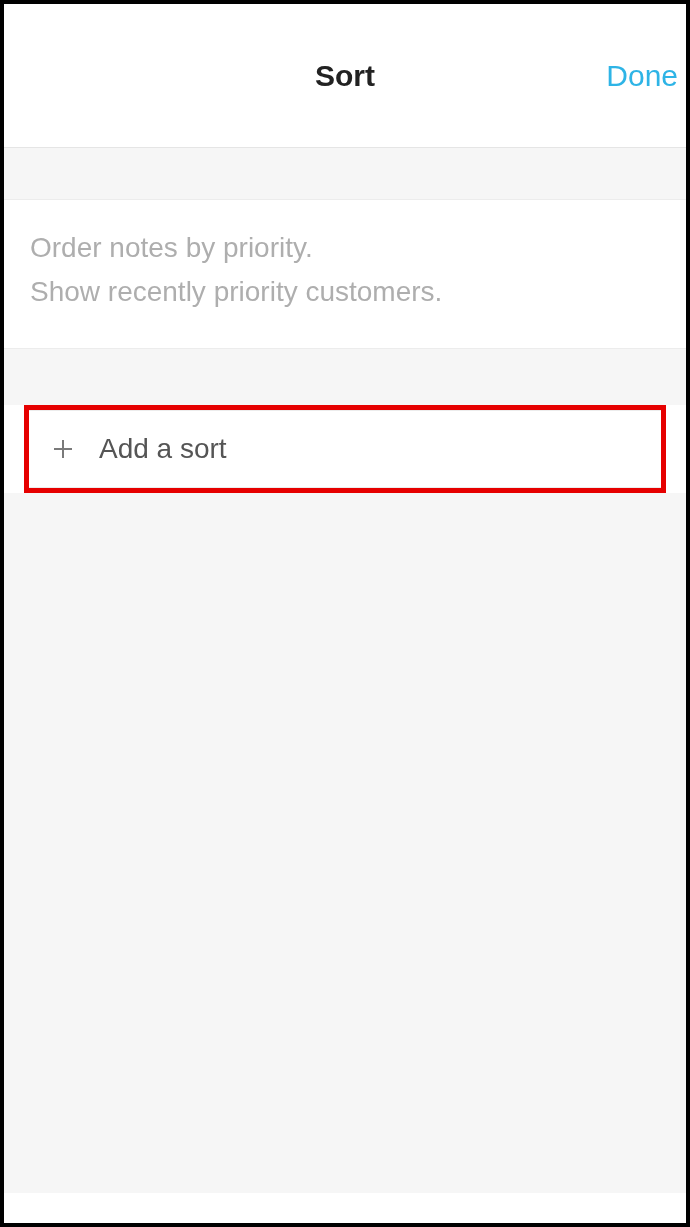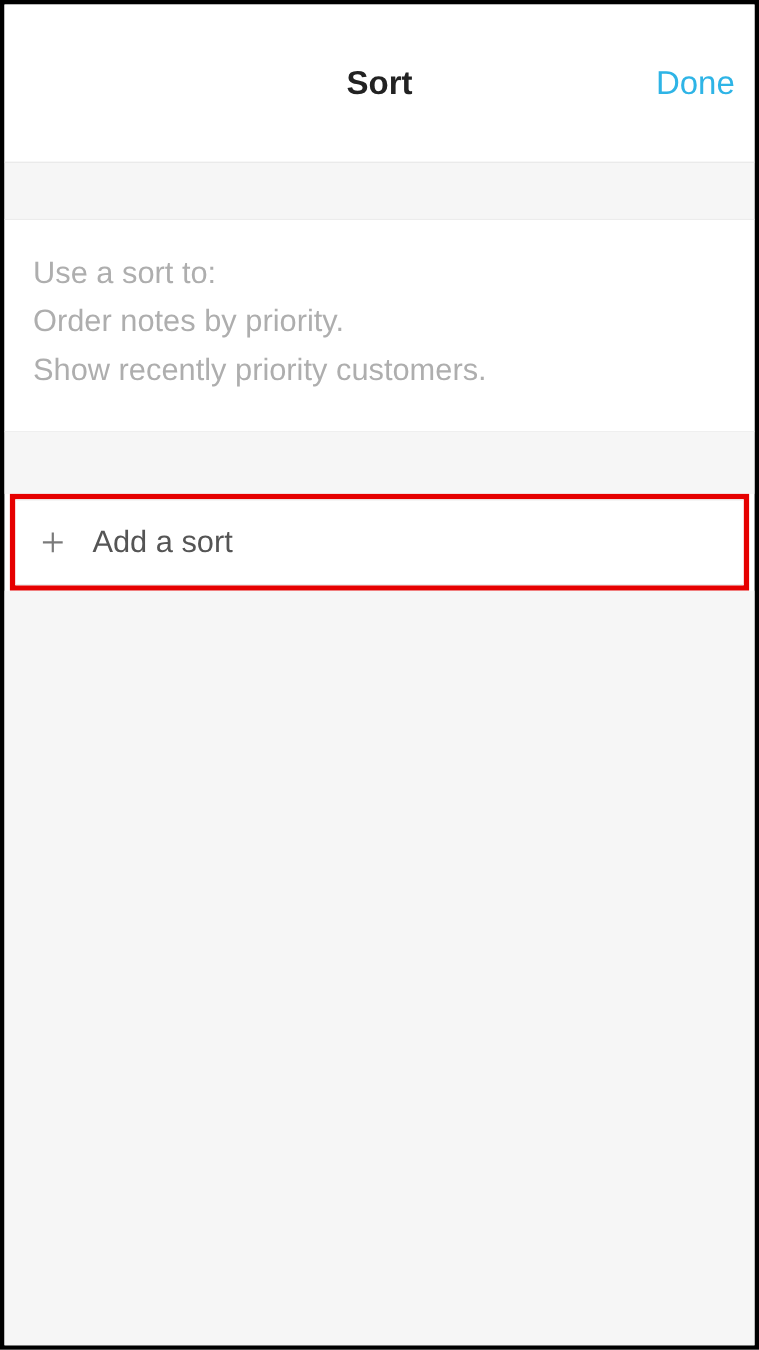--- a/index.html
+++ b/index.html
@@ -24,21 +24,21 @@
       align-items: center;
       justify-content: center;
     }
     .header-title {
       font-size: 30px;
       font-weight: 600;
       color: #222222;
     }
     .done-button {
       position: absolute;
-      right: 18px;
+      right: 8px;
       font-size: 30px;
       font-weight: 400;
       color: #2eb4e6;
       cursor: pointer;
     }
     .spacer-top {
       height: 52px;
       background: #f6f6f6;
       border-bottom: 1px solid #ececec;
     }
@@ -52,21 +52,21 @@
       line-height: 44px;
       color: #aeaeae;
       font-weight: 400;
     }
     .spacer-mid {
       height: 56px;
       background: #f6f6f6;
     }
     .add-sort-wrapper {
       border: 5px solid #e60000;
-      margin: 0 5px;
+      margin: 0 20px;
     }
     .add-sort-row {
       background: #ffffff;
       display: flex;
       align-items: center;
       padding: 22px 20px;
       border-top: 1px solid #ececec;
       border-bottom: 1px solid #ececec;
       cursor: pointer;
     }
@@ -93,21 +93,20 @@
 <body>
 
 <div class="header">
   <div class="header-title">Sort</div>
   <div class="done-button">Done</div>
 </div>
 
 <div class="spacer-top"></div>
 
 <div class="description-section">
-  <div class="description-line">Use a sort to:</div>
   <div class="description-line">Order notes by priority.</div>
   <div class="description-line">Show recently priority customers.</div>
 </div>
 
 <div class="spacer-mid"></div>
 
 <div class="add-sort-wrapper">
   <div class="add-sort-row">
     <span class="plus-icon">
       <svg width="24" height="24" viewBox="0 0 24 24" fill="none" stroke="currentColor" stroke-width="2">

